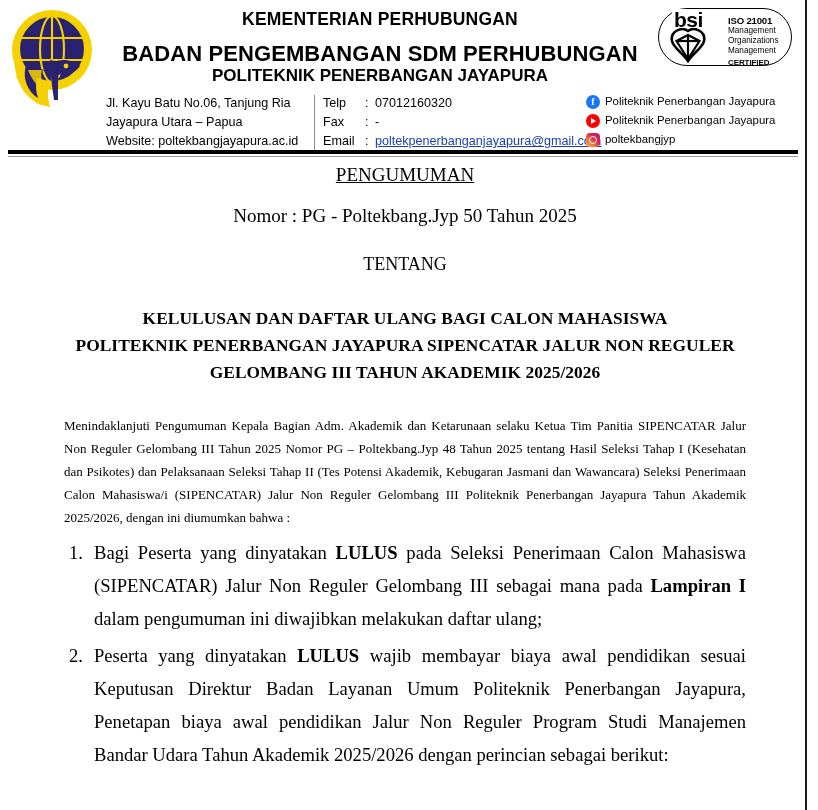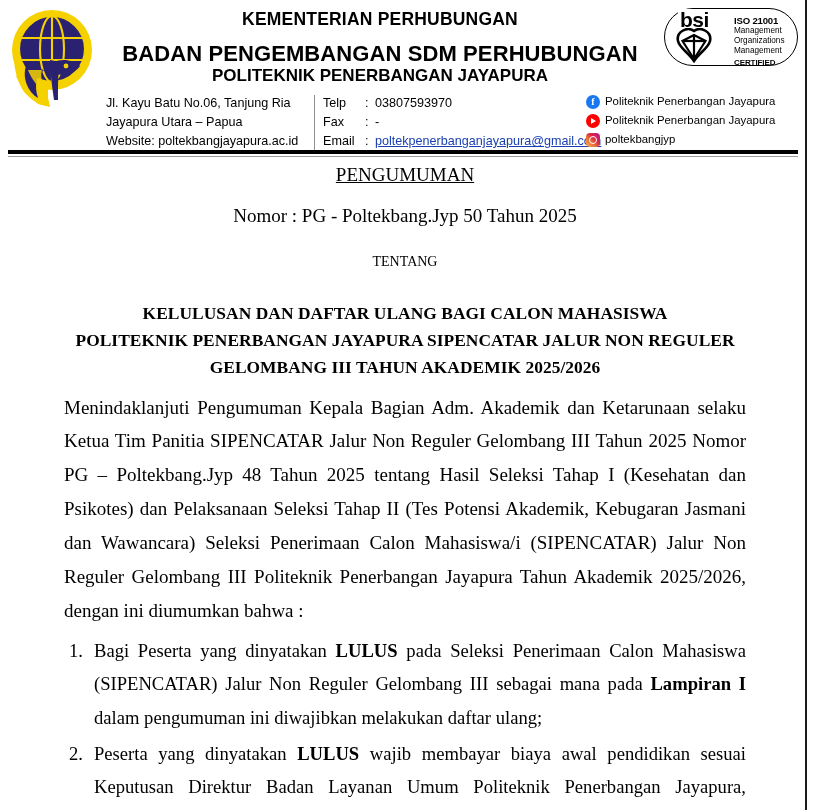--- a/index.html
+++ b/index.html
@@ -54,21 +54,21 @@
 
   .lh-center {
     flex: 1 1 auto;
     min-width: 0;
   }
 
   .lh-right {
     width: 150px;
     flex: 0 0 150px;
     display: flex;
-    flex-direction: column;
+    flex-direction: row;
     align-items: center;
     padding-top: 4px;
   }
 
   .org-lines {
     text-align: center;
     font-family: "Liberation Sans", sans-serif;
     font-weight: bold;
     line-height: 1.08;
     padding-top: 6px;
@@ -234,38 +234,38 @@
     line-height: 1.25;
   }
   .ttl-pengumuman .u { text-decoration: underline; }
   .ttl-nomor {
     text-align: center;
     font-size: 19px;
     margin-top: 18px;
   }
   .ttl-tentang {
     text-align: center;
-    font-size: 14px;
+    font-size: 18px;
     margin-top: 27px;
   }
 
   .ttl-subject {
     text-align: center;
     font-weight: bold;
     font-size: 17.4px;
     line-height: 1.55;
     margin-top: 30px;
     letter-spacing: .05px;
   }
 
   .para {
-    margin-top: 10px;
+    margin-top: 28px;
     text-align: justify;
     text-justify: inter-word;
-    font-size: 19px;
+    font-size: 13px;
     line-height: 1.78;
   }
 
   ol.numlist {
     list-style: none;
     margin: 7px 0 0 0;
     padding: 0;
     font-size: 18.6px;
     line-height: 1.78;
   }
@@ -329,21 +329,21 @@
         <div class="contact-col-left">
           <div>Jl. Kayu Batu No.06, Tanjung Ria</div>
           <div>Jayapura Utara – Papua</div>
           <div>Website: poltekbangjayapura.ac.id</div>
         </div>
         <div class="contact-sep"></div>
         <div class="contact-col-mid">
           <div class="kv">
             <span class="kv-k">Telp</span>
             <span class="kv-c">:</span>
-            <span>03807593970</span>
+            <span>07012160320</span>
           </div>
           <div class="kv">
             <span class="kv-k">Fax</span>
             <span class="kv-c">:</span>
             <span>-</span>
           </div>
           <div class="kv">
             <span class="kv-k">Email</span>
             <span class="kv-c">:</span>
             <span class="email-link">poltekpenerbanganjayapura@gmail.com</span>

